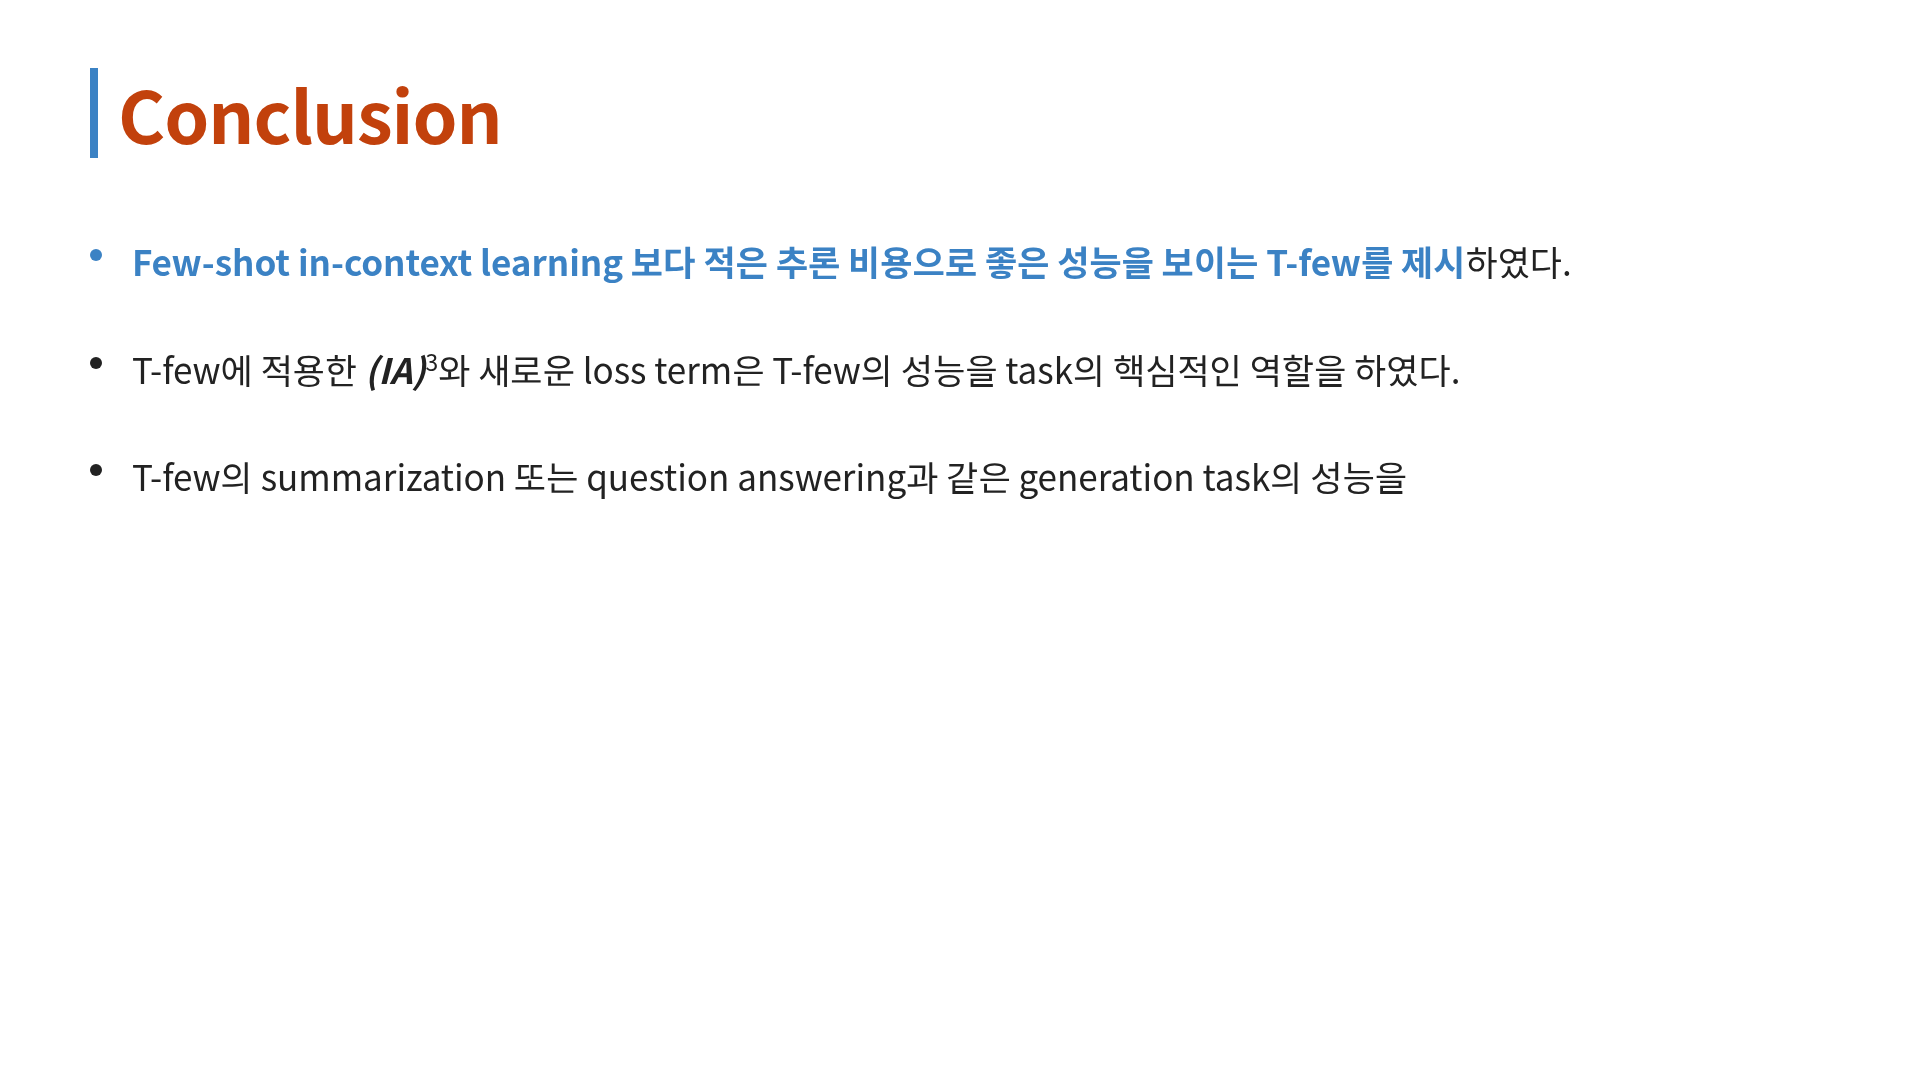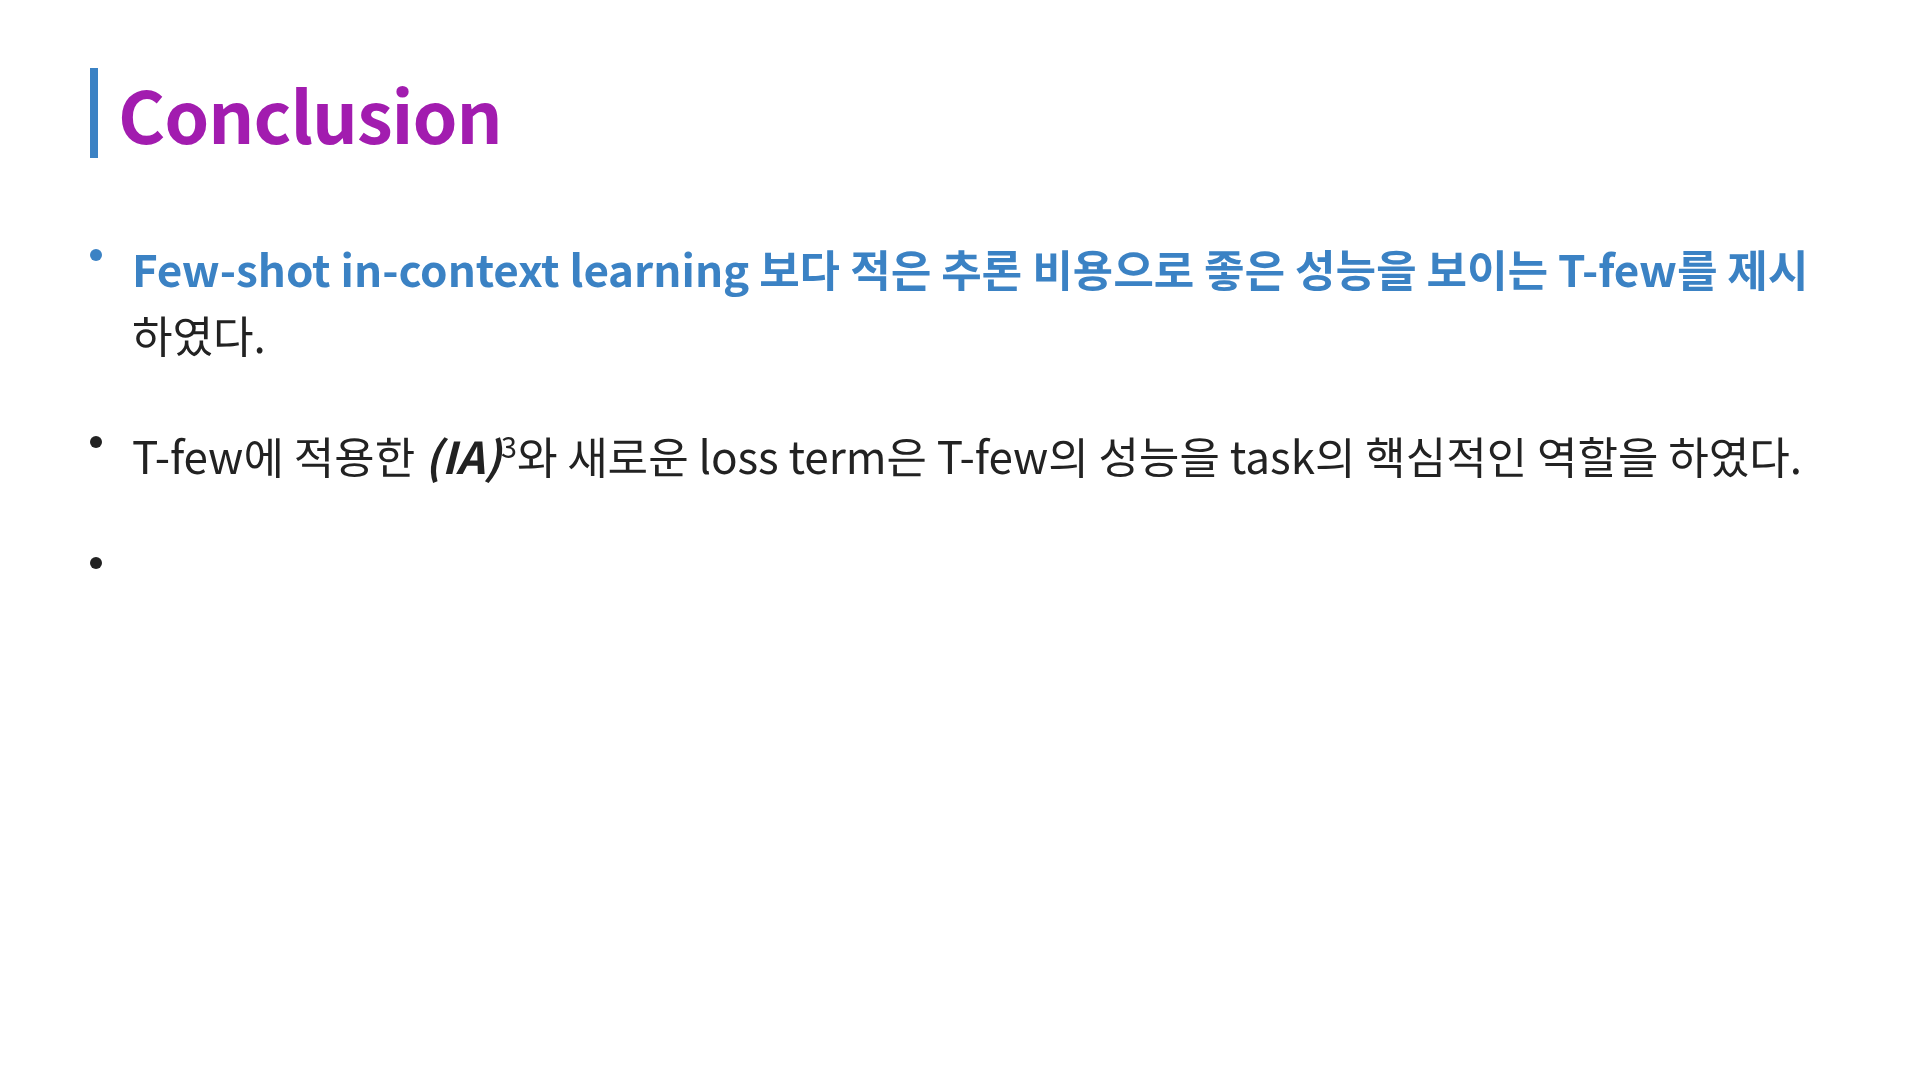--- a/index.html
+++ b/index.html
@@ -34,35 +34,35 @@
       width: 8px;
       height: 90px;
       background: #3b82c4;
       margin-right: 20px;
       flex-shrink: 0;
     }
 
     .title-text {
       font-size: 72px;
       font-weight: 700;
-      color: #a21caf;
+      color: #c2410c;
       letter-spacing: -1px;
     }
 
     .bullet-list {
       list-style: none;
       padding: 0;
       margin: 0;
     }
 
     .bullet-item {
       display: flex;
       align-items: flex-start;
       margin-bottom: 55px;
-      font-size: 44px;
+      font-size: 35px;
       line-height: 1.5;
       color: #222222;
     }
 
     .bullet-dot {
       width: 12px;
       height: 12px;
       border-radius: 50%;
       background: #222222;
       margin-top: 14px;
@@ -115,19 +115,19 @@
     <li class="bullet-item">
       <div class="bullet-dot"></div>
       <div class="bullet-content">
         <span>T-few에 적용한 </span><span class="italic">(IA)</span><sup>3</sup><span>와 새로운 loss term은 T-few의 성능을 task의 핵심적인 역할을 하였다.</span>
       </div>
     </li>
 
     <li class="bullet-item">
       <div class="bullet-dot"></div>
       <div class="bullet-content">
-        <br>
+        <span>T-few의 summarization 또는 question answering과 같은 generation task의 성능을</span><br>
       </div>
     </li>
 
   </ul>
 
 </div>
 
 </body></html>

